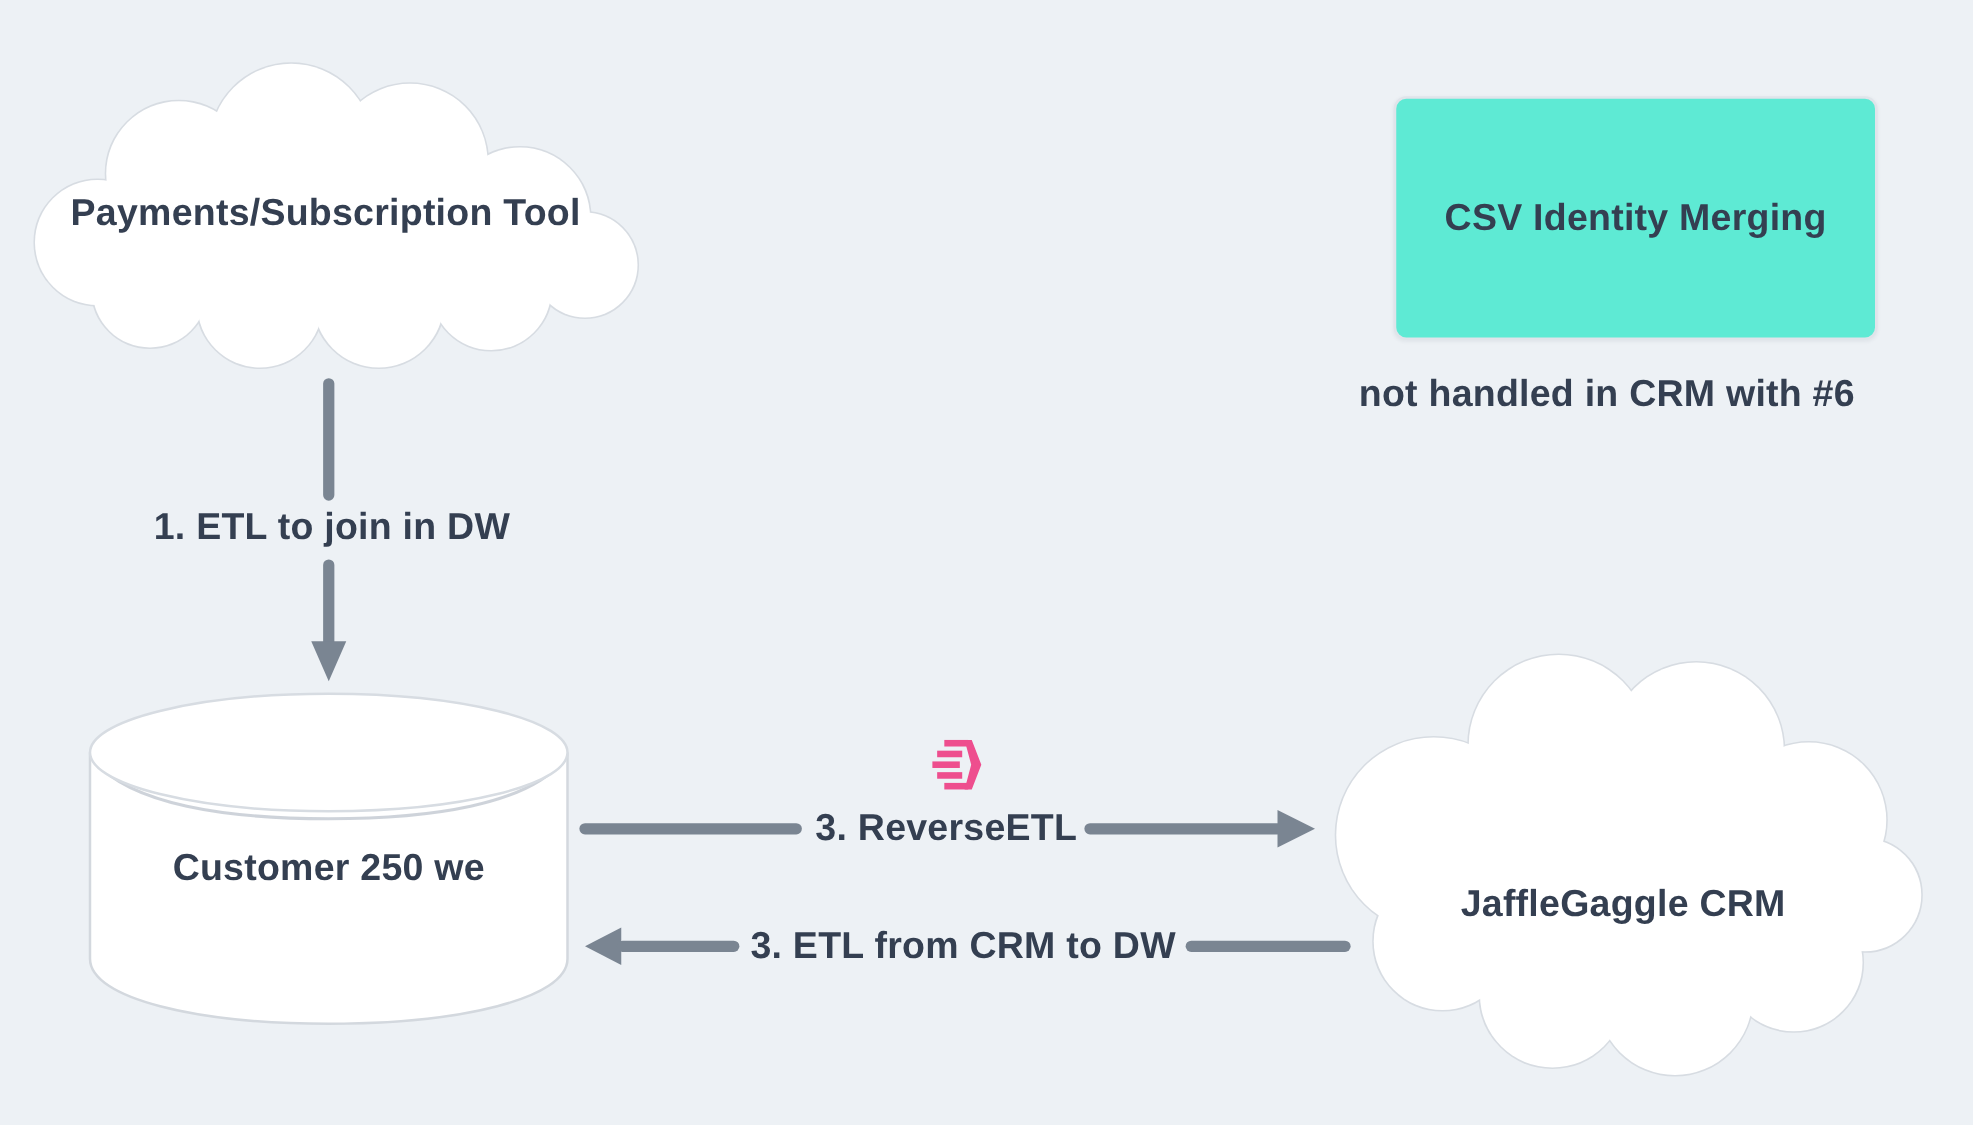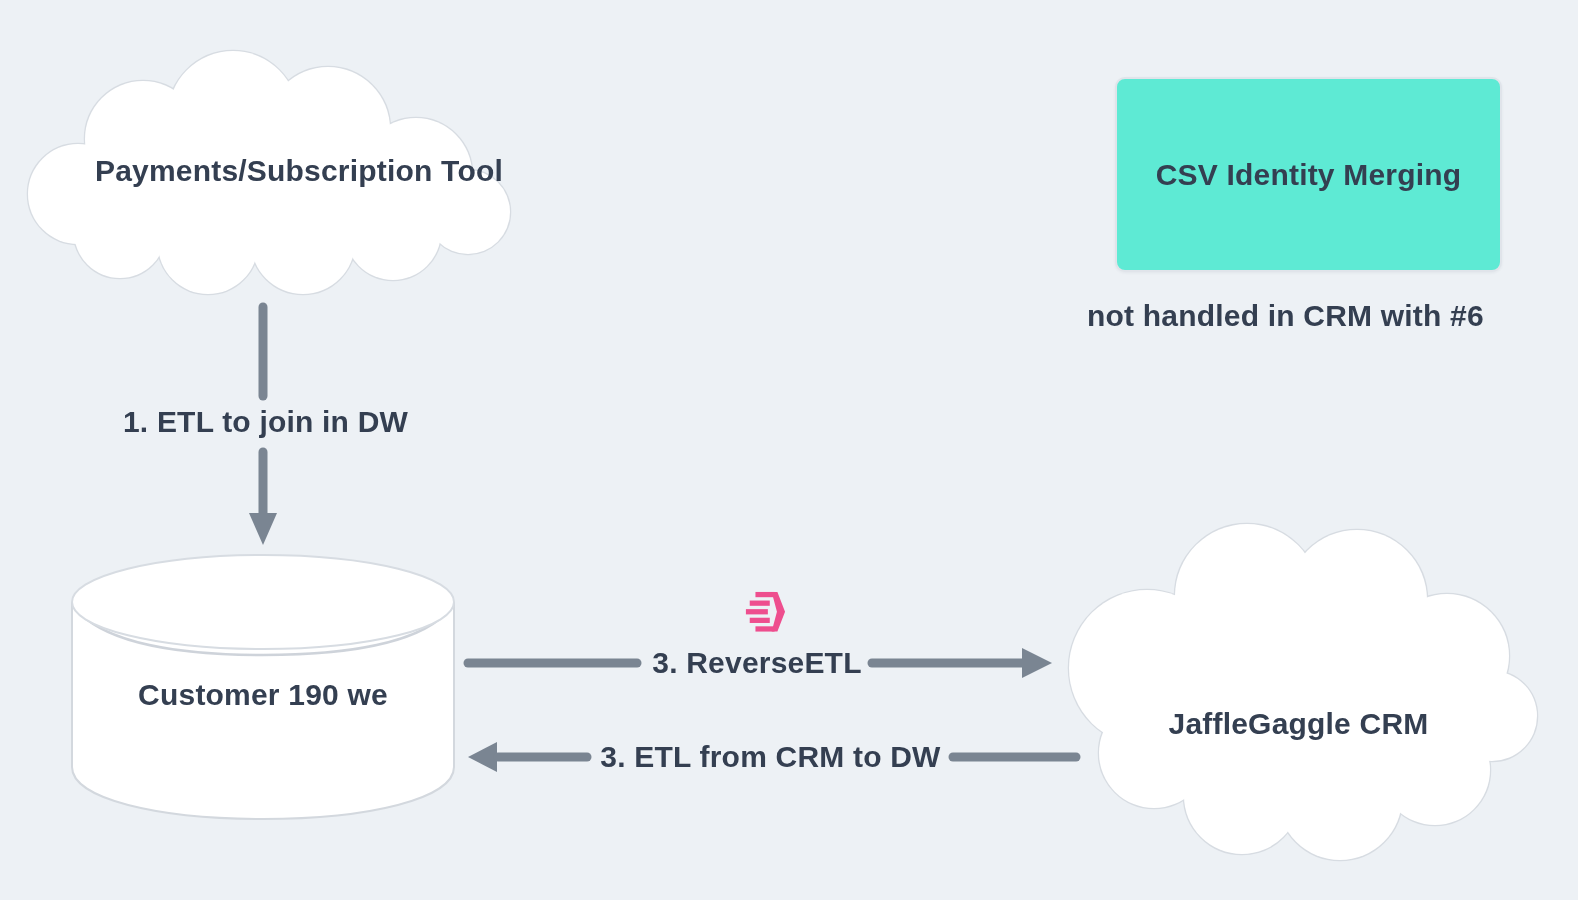--- a/index.html
+++ b/index.html
@@ -107,26 +107,26 @@
   <g fill="#ee4e8e">
     <rect x="12" y="2" width="20" height="5.5"></rect>
     <rect x="6" y="11" width="21" height="5.5"></rect>
     <rect x="2" y="20" width="23" height="5.5"></rect>
     <rect x="6" y="29" width="21" height="5.5"></rect>
     <rect x="12" y="38" width="20" height="5.5"></rect>
     <path d="M 29 2 L 35 2 L 43 22.7 L 35 43.5 L 29 43.5 L 34.5 22.7 Z"></path>
   </g>
 </svg>
 
-<div class="lbl center" style="left:18px;top:149px;width:485px;text-align:right;">Payments/Subscription Tool</div>
+<div class="lbl center" style="left:18px;top:149px;width:485px;">Payments/Subscription Tool</div>
 
 <div class="lbl center" style="left:113px;top:400px;width:305px;">1. ETL to join in DW</div>
 
 <div class="lbl center multiline" style="left:71px;top:671px;width:384px;">
-  <div>Customer 190 we</div>
+  <div>Customer 250 we</div>
 </div>
 
 <div class="lbl center" style="left:607px;top:641px;width:300px;">3. ReverseETL</div>
 
 <div class="lbl center" style="left:590px;top:735px;width:361px;">3. ETL from CRM to DW</div>
 
 <div class="lbl center" style="left:1100px;top:702px;width:397px;">JaffleGaggle CRM</div>
 
 <div class="lbl multiline" style="left:1087px;top:292px;width:440px;">
   <div>not handled in CRM with #6</div>

